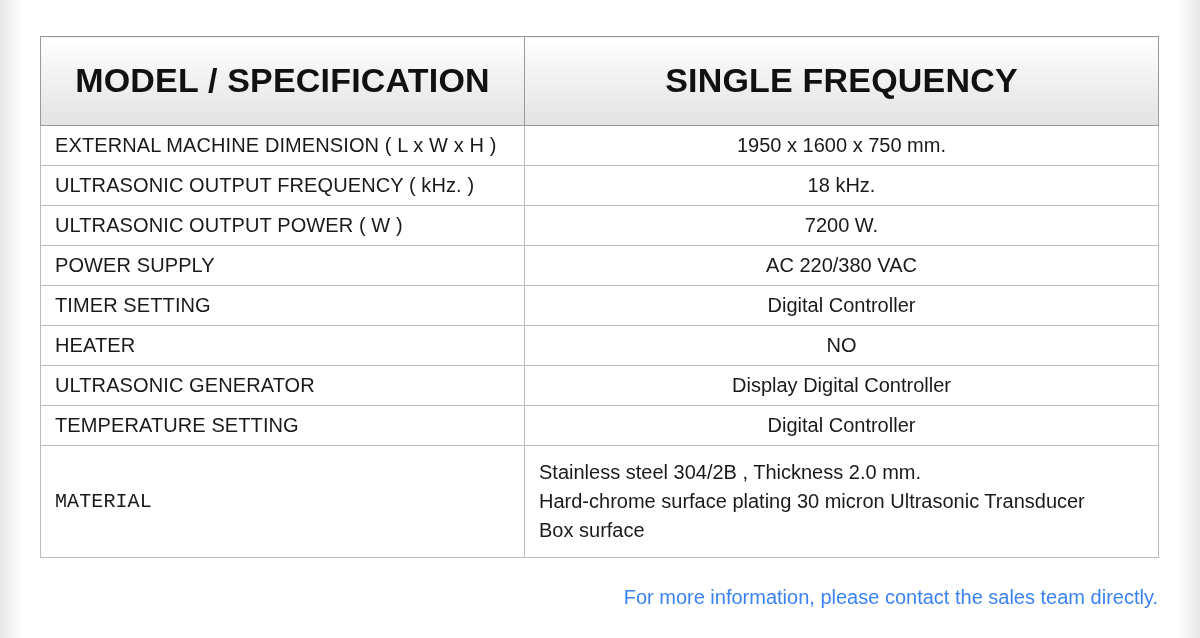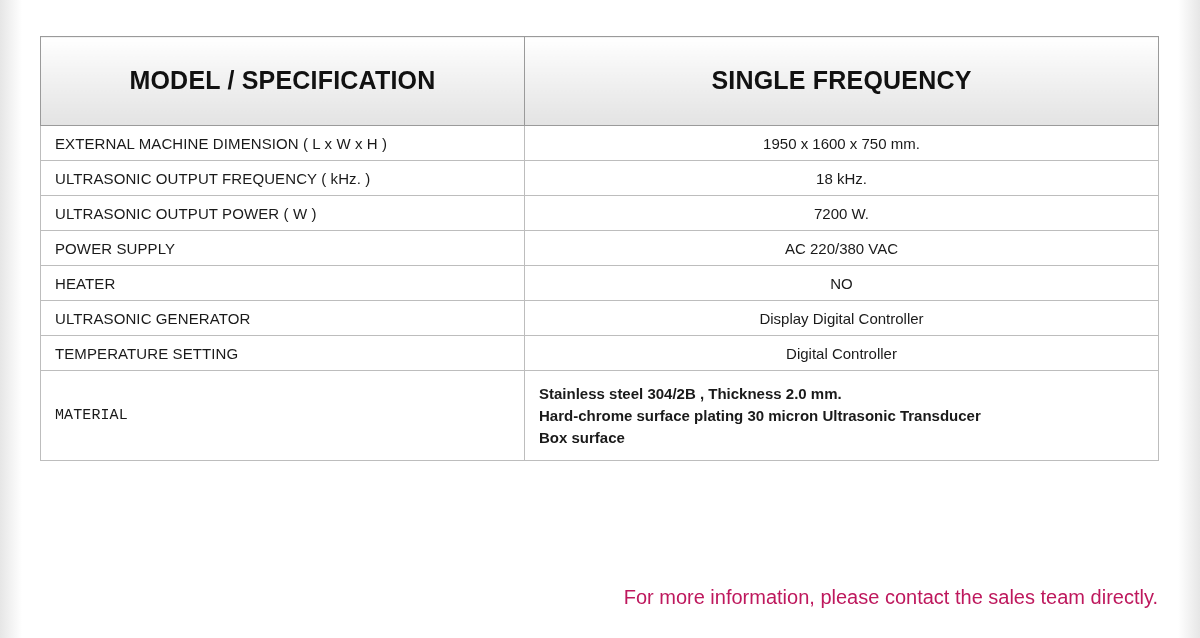--- a/index.html
+++ b/index.html
@@ -40,36 +40,36 @@
     box-shadow: 0 0 0 0 rgba(0,0,0,0);
   }
 
   table.spec-table col.col-label { width: 484px; }
   table.spec-table col.col-value { width: 634px; }
 
   thead th {
     background: linear-gradient(to bottom, #ffffff 0%, #f3f3f3 40%, #e3e3e3 100%);
     border: 1px solid #9a9a9a;
     padding: 16px 10px 18px 10px;
-    font-size: 25px;
+    font-size: 34px;
     font-weight: bold;
     letter-spacing: 0.2px;
     color: #111111;
     text-align: center;
     height: 54px;
     vertical-align: middle;
   }
 
   thead th.label-head {
     
   }
 
   tbody td {
     border: 1px solid #bdbdbd;
-    font-size: 15px;
+    font-size: 20px;
     color: #1a1a1a;
     height: 18px;
     padding: 8px 0;
     vertical-align: middle;
   }
 
   tbody td.label {
     padding-left: 14px;
     text-align: left;
     font-weight: normal;
@@ -89,29 +89,28 @@
 
   tbody tr.material-row td.value {
     text-align: left;
     padding: 12px 14px 12px 14px;
     line-height: 1.45;
     vertical-align: middle;
   }
 
   .material-lines div {
     white-space: pre-wrap;
-    font-weight: bold;
   }
 
   .footer-note {
     position: absolute;
     right: 42px;
     top: 586px;
     font-size: 20px;
-    color: #be185d;
+    color: #3b82f6;
     text-align: left;
     white-space: nowrap;
   }
 
   
   .edge-left, .edge-right {
     position: absolute;
     top: 0;
     width: 22px;
     height: 638px;
@@ -151,20 +150,24 @@
         </tr>
         <tr>
           <td class="label">ULTRASONIC OUTPUT POWER ( W )</td>
           <td class="value">7200 W.</td>
         </tr>
         <tr>
           <td class="label">POWER SUPPLY</td>
           <td class="value">AC 220/380 VAC</td>
         </tr>
         <tr>
+          <td class="label">TIMER SETTING</td>
+          <td class="value">Digital Controller</td>
+        </tr>
+        <tr>
           <td class="label">HEATER</td>
           <td class="value">NO</td>
         </tr>
         <tr>
           <td class="label">ULTRASONIC GENERATOR</td>
           <td class="value">Display Digital Controller</td>
         </tr>
         <tr>
           <td class="label">TEMPERATURE SETTING</td>
           <td class="value">Digital Controller</td>

